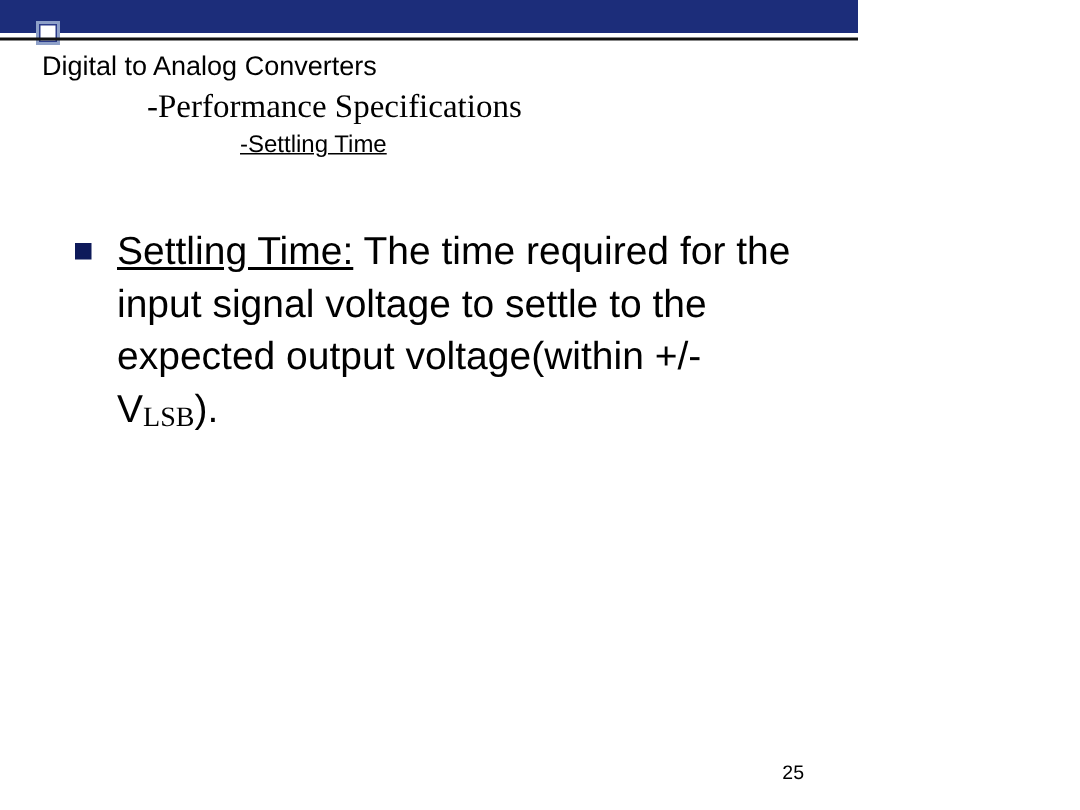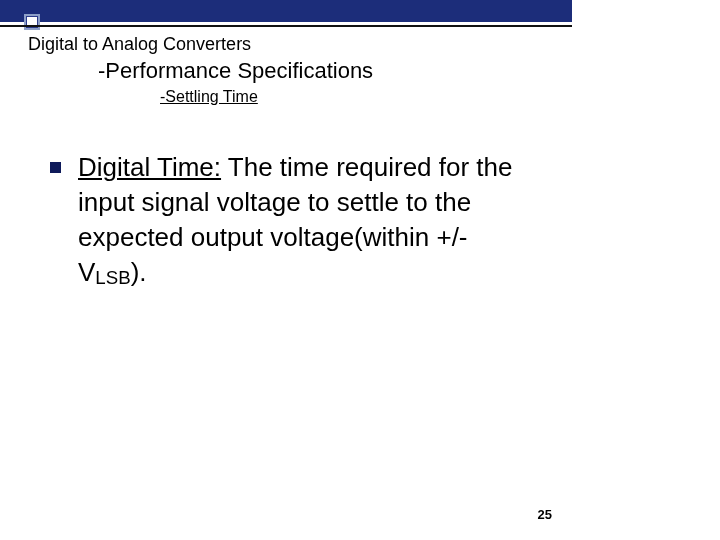--- a/index.html
+++ b/index.html
@@ -2,42 +2,42 @@
 <html><head>
 <meta charset="utf-8">
 <style>
   * { margin: 0; padding: 0; box-sizing: border-box; }
   html, body { width: 720px; height: 540px; background: #fff; font-family: Arial, Helvetica, sans-serif; color: #000; }
   .slide { position: relative; width: 572px; height: 540px; }
   .topband { position: absolute; left: 0; top: 0; right: 0; height: 22px; background: #1c2d7a; }
   .square { position: absolute; left: 24px; top: 14px; width: 16px; height: 16px; background: #fff; border: 2px solid #8ea0c8; box-shadow: 0 0 0 1px #2a3a8a inset; }
   .rule { position: absolute; left: 0; right: 0; top: 25px; border: 0; border-top: 2px solid #111; }
   .breadcrumb { position: absolute; left: 28px; top: 34px; font-size: 18px; font-weight: normal; }
-  .subcrumb   { position: absolute; left: 98px; top: 58px; font-size: 22px; }
+  .subcrumb   { position: absolute; left: 98px; top: 58px; font-size: 22px; font-family: Liberation Serif, serif; }
   .subtitle   { position: absolute; left: 160px; top: 88px; font-size: 16px; text-decoration: underline; }
   .body { position: absolute; left: 50px; right: 40px; top: 150px; font-size: 26px; line-height: 1.35; }
   .bullet-item { position: relative; padding-left: 28px; margin-bottom: 6px; }
   .sqbullet { position: absolute; left: 0; top: 12px; width: 11px; height: 11px; background: #0e1a5a; }
   .term { text-decoration: underline; }
-  .sub { font-size: 0.72em; vertical-align: baseline; position: relative; top: 0.15em; }
-  .pagenum { position: absolute; right: 20px; bottom: 18px; font-size: 13px; font-weight: bold; }
+  .sub { font-size: 0.72em; vertical-align: baseline; position: relative; top: 0.15em; font-family: Liberation Serif, serif; }
+  .pagenum { position: absolute; right: 36px; bottom: 18px; font-size: 13px; font-weight: normal; }
 </style>
 </head>
 <body>
 
 <div class="slide">
   <div class="topband"></div>
   <div class="square"></div>
   <hr class="rule">
 
   <div class="breadcrumb">Digital to Analog Converters</div>
   <div class="subcrumb">-Performance Specifications</div>
   <div class="subtitle">-Settling Time</div>
 
   <div class="body">
     <div class="bullet-item">
       <span class="sqbullet"></span>
-      <span class="term">Digital Time:</span><span>  The time required for the input signal voltage to settle to  the expected output voltage(within +/- V</span><span class="sub">LSB</span><span>).</span>
+      <span class="term">Settling Time:</span><span>  The time required for the input signal voltage to settle to  the expected output voltage(within +/- V</span><span class="sub">LSB</span><span>).</span>
     </div>
   </div>
 
   <div class="pagenum">25</div>
 </div>
 
 </body></html>

